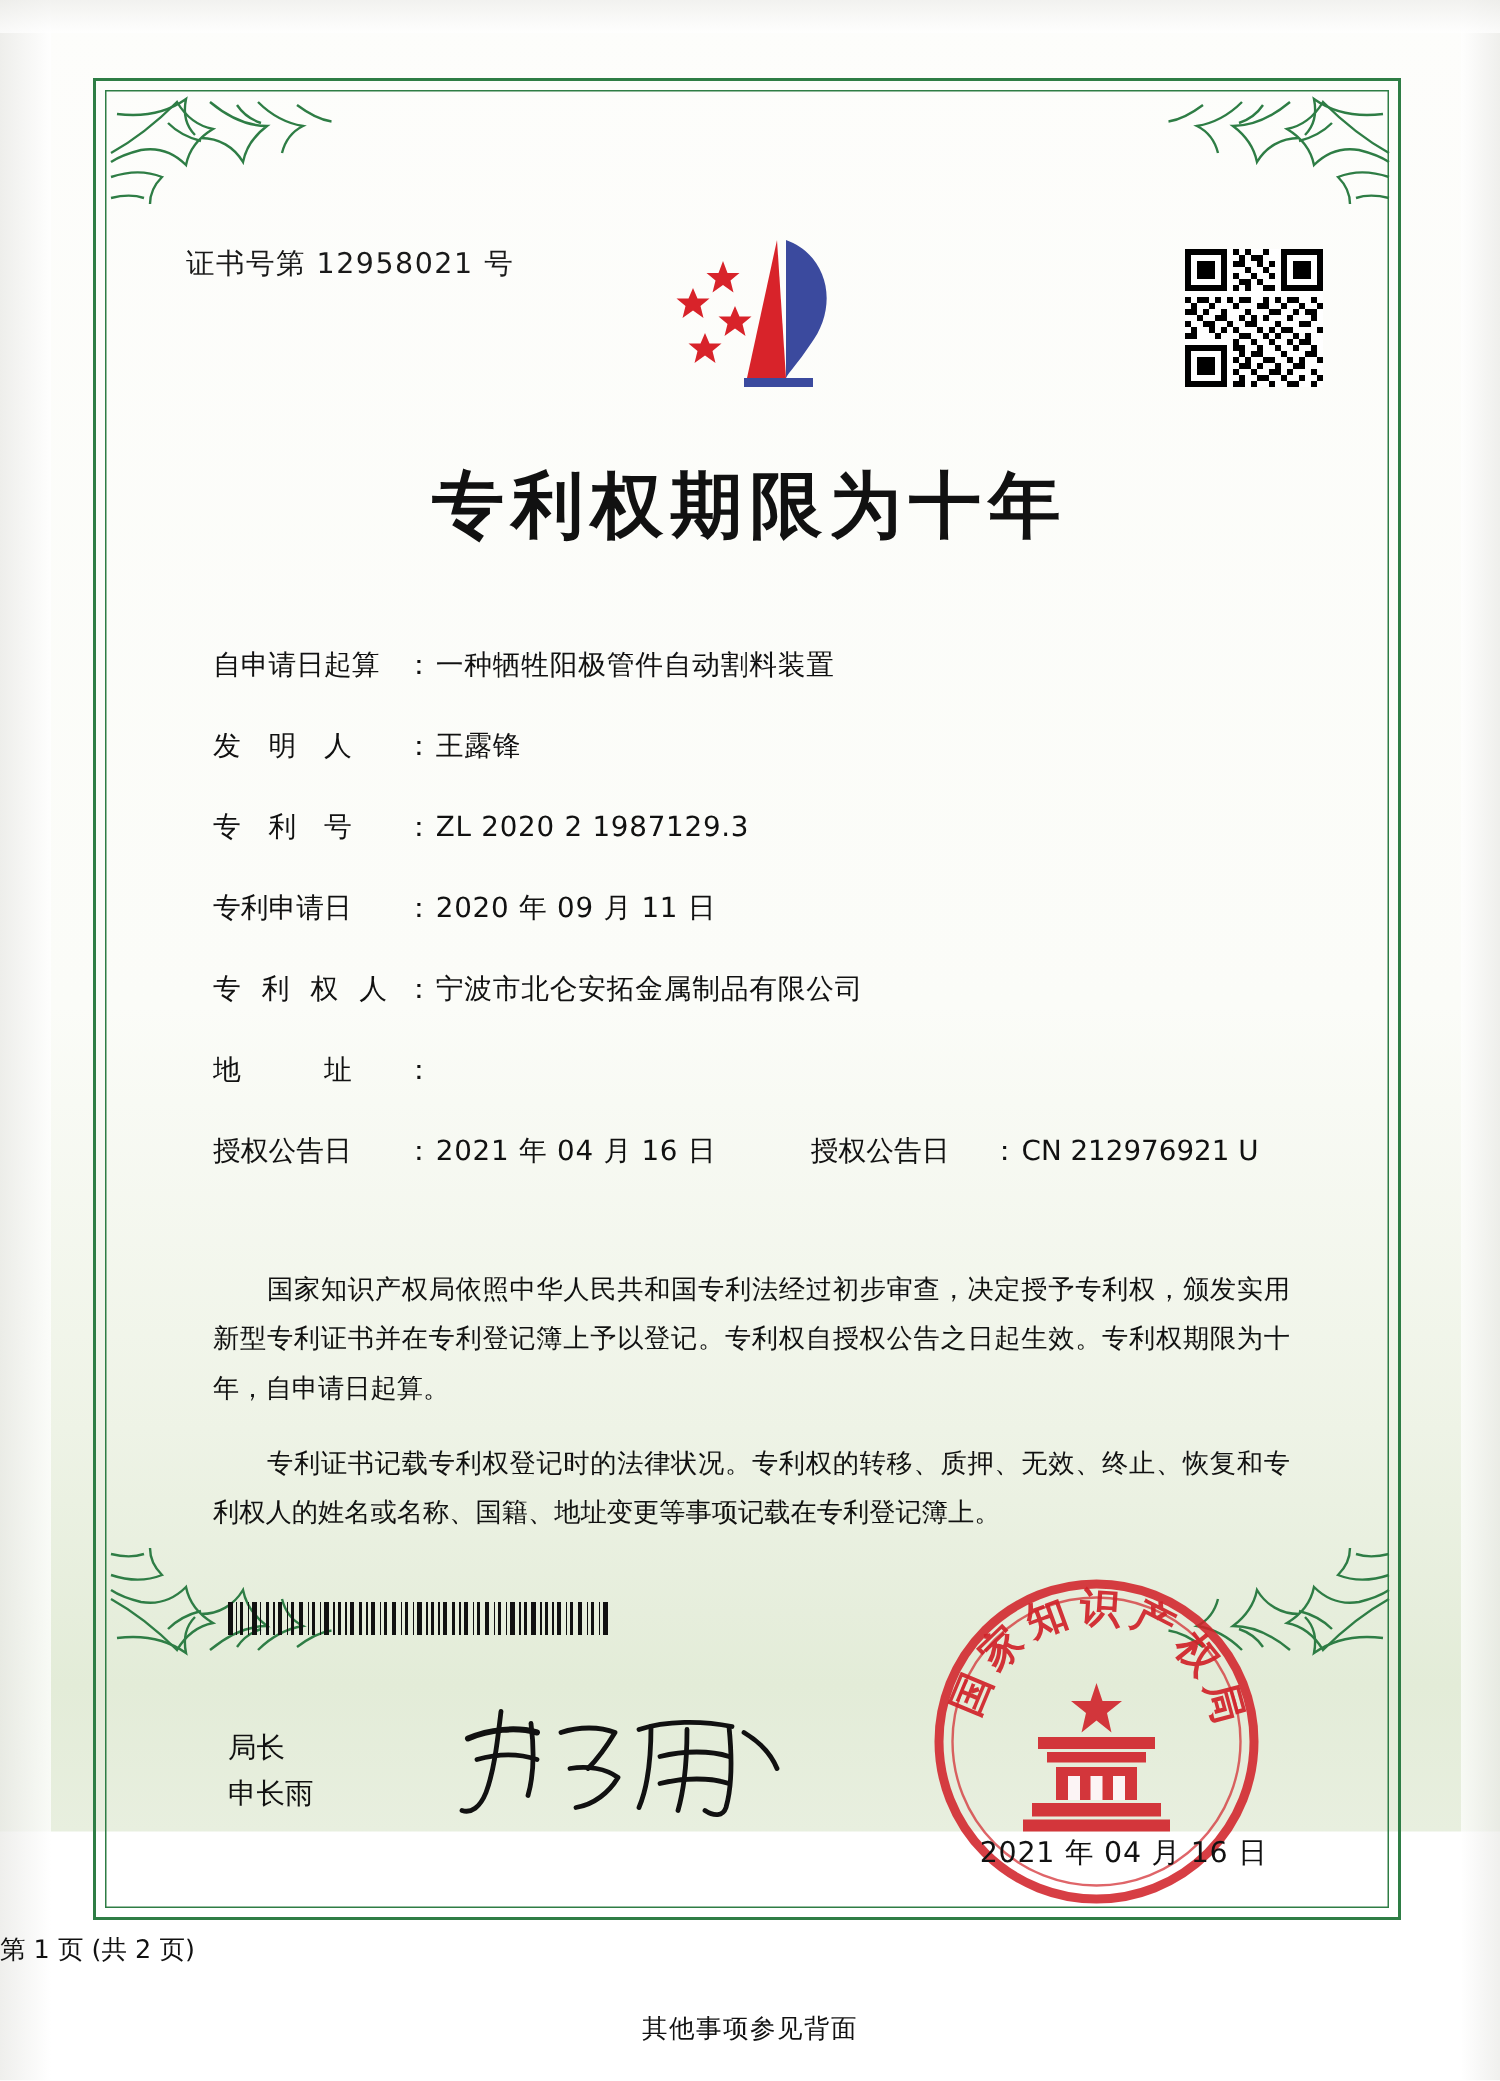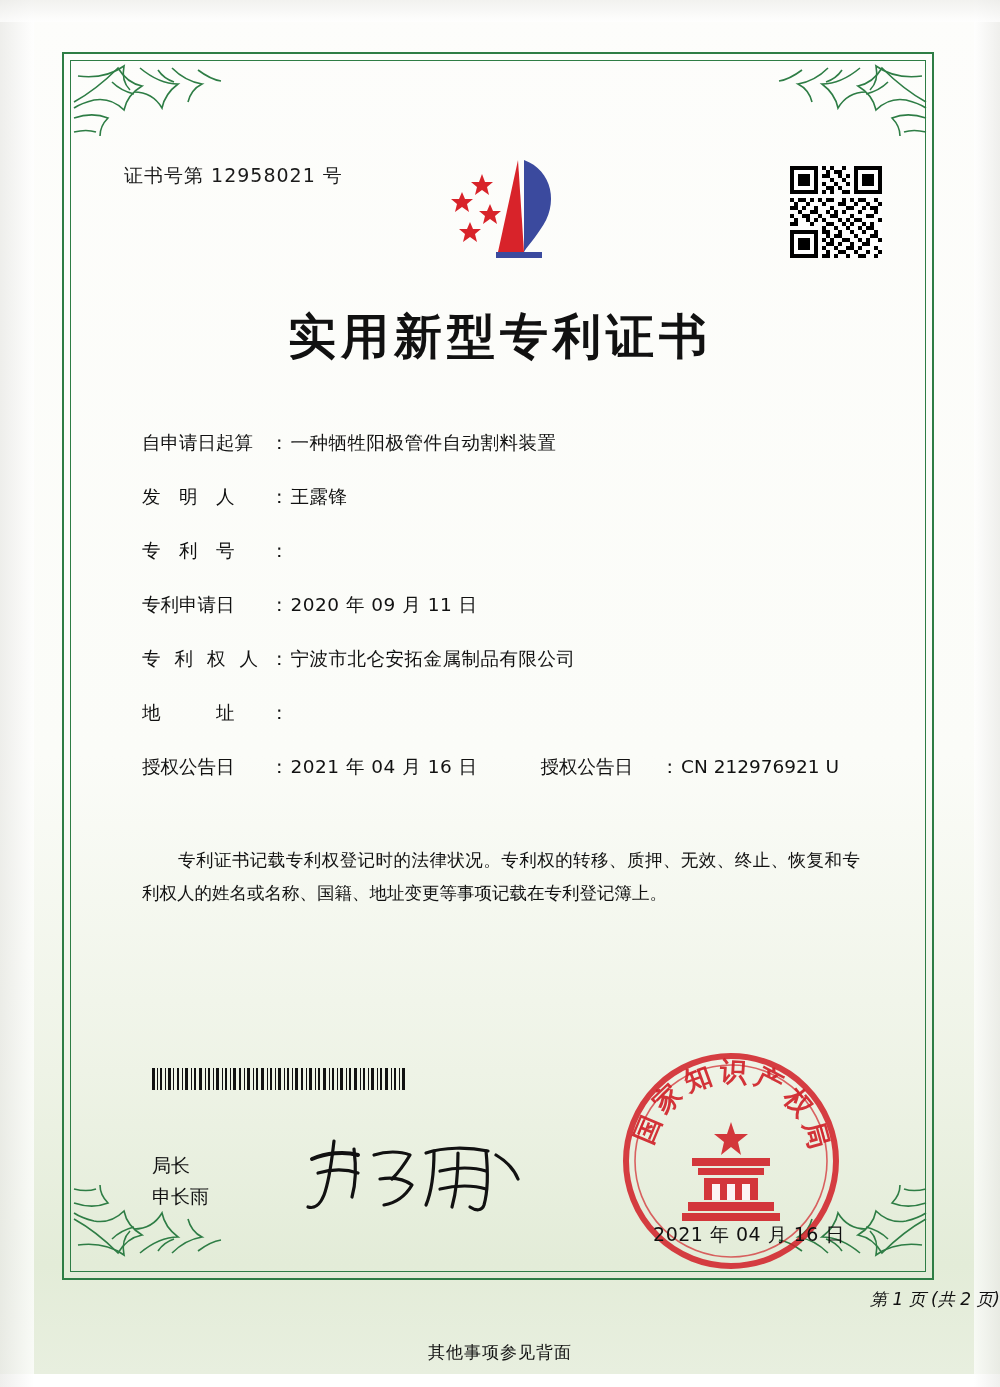--- a/index.html
+++ b/index.html
@@ -9,21 +9,21 @@
   }
   body {
     width: 1000px;
     height: 1387px;
     font-family: "DejaVu Sans", "Liberation Sans", sans-serif;
     overflow: hidden;
   }
   .page {
     position: relative;
     width: 1000px;
-    height: 1374px;
+    height: 1221px;
     background: linear-gradient(to bottom, #fdfdfb 0%, #fbfcf8 55%, #eef3e6 78%, #e3ecd8 92%, #e8efdf 100%);
   }
   
   .paper-edge-left {
     position: absolute; left: 0; top: 0; width: 34px; height: 1387px;
     background: linear-gradient(to right, #e9e9e6, #ffffff);
     opacity: .75;
   }
   .paper-edge-right {
     position: absolute; right: 0; top: 0; width: 26px; height: 1387px;
@@ -177,24 +177,23 @@
     right: 155px; top: 1222px;
     font-size: 19px;
     color: #111;
     letter-spacing: .5px;
   }
 
   
   .page-num {
     position: absolute;
     left: 0; right: 0; top: 1288px;
-    text-align: right;
+    text-align: left;
     font-size: 17px;
     color: #111;
-    font-style: italic;
   }
   .footer-note {
     position: absolute;
     left: 0; right: 0; top: 1341px;
     text-align: center;
     font-size: 17px;
     color: #111;
     letter-spacing: 1px;
     font-family: Liberation Mono, monospace;
   }
@@ -407,39 +406,40 @@
           <rect x="22" y="21" width="1" height="1"></rect>
         <rect x="8" y="22" width="2" height="1"></rect>
           <rect x="11" y="22" width="1" height="1"></rect>
           <rect x="14" y="22" width="1" height="1"></rect>
           <rect x="17" y="22" width="2" height="1"></rect>
           <rect x="21" y="22" width="1" height="1"></rect>
       </g>
     </svg>
   </div>
 
-  <div class="title">实用新型专利证书</div>
+  <div class="title">专利权期限为十年</div>
 
   <div class="fields">
 
     <div class="field-row">
       <span class="field-label">自申请日起算</span>
       <span class="field-colon">：</span>
       <span class="field-value">一种牺牲阳极管件自动割料装置</span>
     </div>
 
     <div class="field-row">
       <span class="field-label">发　明　人</span>
       <span class="field-colon">：</span>
       <span class="field-value">王露锋</span>
     </div>
 
     <div class="field-row">
       <span class="field-label">专　利　号</span>
       <span class="field-colon">：</span>
+      <span class="field-value">ZL 2020 2 1987129.3</span>
     </div>
 
     <div class="field-row">
       <span class="field-label">专利申请日</span>
       <span class="field-colon">：</span>
       <span class="field-value">2020 年 09 月 11 日</span>
     </div>
 
     <div class="field-row">
       <span class="field-label spaced">专利权人</span>
@@ -457,20 +457,21 @@
       <span class="field-colon">：</span>
       <span class="field-value">2021 年 04 月 16 日</span>
       <span class="second-label">授权公告日</span>
       <span class="field-colon">：</span>
       <span class="second-value">CN 212976921 U</span>
     </div>
 
   </div>
 
   <div class="paras">
+    <p class="para">国家知识产权局依照中华人民共和国专利法经过初步审查，决定授予专利权，颁发实用新型专利证书并在专利登记簿上予以登记。专利权自授权公告之日起生效。专利权期限为十年，自申请日起算。</p>
     <p class="para">专利证书记载专利权登记时的法律状况。专利权的转移、质押、无效、终止、恢复和专利权人的姓名或名称、国籍、地址变更等事项记载在专利登记簿上。</p>
   </div>
 
   <div class="barcode">
     <svg width="254" height="22" viewBox="0 0 254 22" shape-rendering="crispEdges">
       <g fill="#111">
         <rect x="0" y="0" width="3" height="22"></rect>
           <rect x="5" y="0" width="1" height="22"></rect>
         <rect x="8" y="0" width="2" height="22"></rect>
           <rect x="13" y="0" width="1" height="22"></rect>

